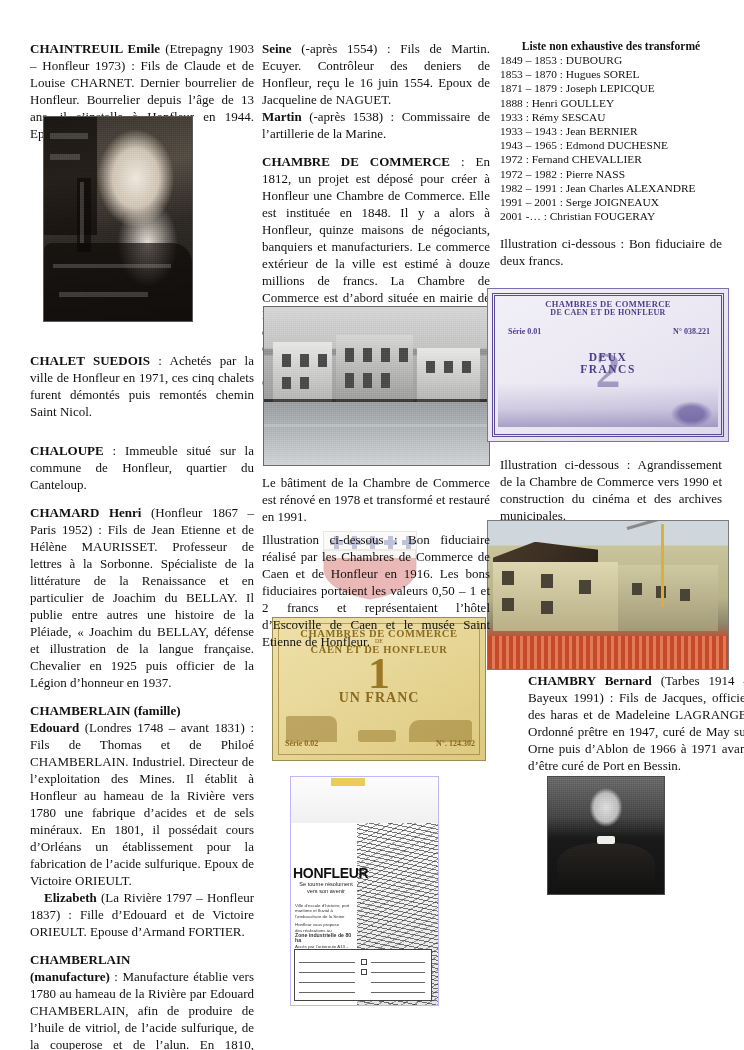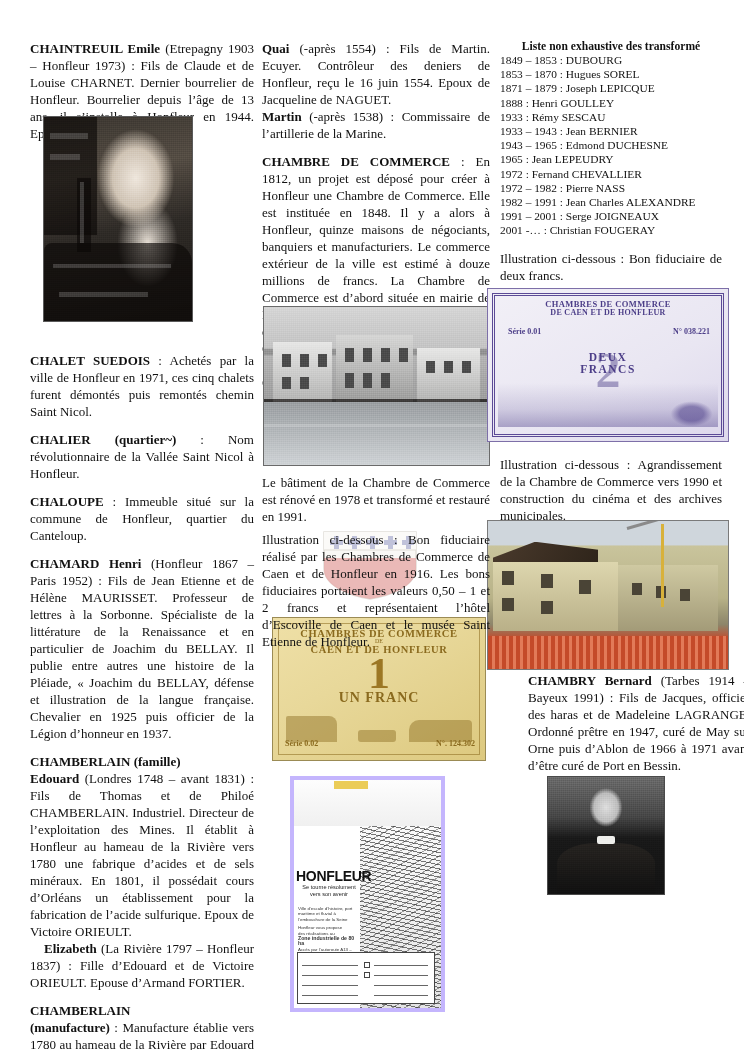--- a/index.html
+++ b/index.html
@@ -130,21 +130,21 @@
   .priest{position:absolute;inset:0;
     background:
       radial-gradient(ellipse 22px 26px at 50% 26%, #e6ddd2 0%, #c6bbac 55%, rgba(0,0,0,0) 75%),
       linear-gradient(180deg,#6f6a62 0%,#4a463f 34%,#1b1916 52%,#141210 100%);
     filter:grayscale(1);}
   .collar{position:absolute;left:42%;top:50%;width:16%;height:7%;background:#efefec;border-radius:2px;}
   .shoulder{position:absolute;left:8%;top:56%;width:84%;height:44%;
     background:linear-gradient(180deg,#262320,#101010);border-radius:40% 40% 0 0;}
 
   
-  #advert-honfleur{left:290px;top:776px;width:147px;height:228px;border:4px solid #c4b5fd;background:#fff;}
+  #advert-honfleur{left:290px;top:776px;width:147px;height:228px;border:1px solid #c4b5fd;background:#fff;}
   .ad-top{position:absolute;left:0;right:0;top:0;height:46px;
     background:linear-gradient(180deg,#fdfdfd,#f0f0f0);
     border-bottom:1px solid #bbb;}
   .ad-sketch{position:absolute;left:0;top:0;right:0;bottom:0;
     background-image:
       repeating-linear-gradient(18deg, rgba(40,40,40,.55) 0 1px, rgba(255,255,255,0) 1px 5px),
       repeating-linear-gradient(-26deg, rgba(40,40,40,.35) 0 1px, rgba(255,255,255,0) 1px 7px);
   }
   .ad-left{position:absolute;left:0;top:46px;width:66px;bottom:0;background:#fff;}
   .ad-title{position:absolute;left:2px;top:88px;font-size:14px;font-weight:bold;
@@ -186,21 +186,20 @@
 
   <div class="col" id="left-col">
 
     <p class="p"><b>CHAINTREUIL  Emile</b><span> (Etrepagny 1903 – Honfleur 1973) : Fils de Claude et de Louise CHARNET. Dernier bourrelier de Honfleur. Bourrelier depuis l’âge de 13 ans, il s’installe à Honfleur en 1944. Epoux de Lucie PAJOT.</span></p>
 
     <div style="height:210px"></div>
 
     <p class="p"><b>CHALET SUEDOIS</b><span> : Achetés par la ville de Honfleur en 1971, ces cinq chalets furent démontés puis remontés chemin Saint Nicol.</span></p>
     <div class="gap"></div>
 
-    <p class="p"><b>CHALIER (quartier~)</b><span> : Nom révolutionnaire de la Vallée Saint Nicol à Honfleur.</span></p>
     <div class="gap"></div>
 
     <p class="p"><b>CHALOUPE</b><span> :  Immeuble  situé  sur  la commune de Honfleur, quartier du Canteloup.</span></p>
     <div class="gap"></div>
 
     <p class="p"><b>CHAMARD  Henri</b><span> (Honfleur 1867 – Paris 1952) : Fils de Jean Etienne et de Hélène MAURISSET. Professeur de lettres à la Sorbonne. Spécialiste de la littérature de la Renaissance et en particulier de Joachim du BELLAY. Il publie entre autres une histoire de la Pléiade, « Joachim du BELLAY, défense et illustration de la langue française. Chevalier en 1925 puis officier de la Légion d’honneur en 1937.</span></p>
     <div class="gap"></div>
 
     <p class="p plain"><b>CHAMBERLAIN (famille)</b></p>
 
@@ -210,21 +209,21 @@
     <div class="gap"></div>
 
     <p class="p"><b>CHAMBERLAIN</b><span style="display:inline-block;width:70px"></span><b>(manufacture)</b><span> : Manufacture établie vers 1780 au hameau de la Rivière par Edouard CHAMBERLAIN, afin de produire de l’huile de vitriol, de l’acide sulfurique, de la couperose et de l’alun. En 1810, Edouard CHAMBERLAIN loue cet établissement à Alexandre et Romain DELAHALLE.</span></p>
     <div class="gap"></div>
 
     <p class="p plain"><b>CHAMBON (famille)</b></p>
     <p class="p"><span>La famille porte fascé d’or et d’azur de six pièces.</span></p>
   </div>
 
   <div class="col" id="mid-col">
-    <p class="p"><b>Quai</b><span> (-après 1554) : Fils de Martin. Ecuyer. Contrôleur des deniers de Honfleur, reçu le 16 juin 1554. Epoux de Jacqueline de NAGUET.</span></p>
+    <p class="p"><b>Seine</b><span> (-après 1554) : Fils de Martin. Ecuyer. Contrôleur des deniers de Honfleur, reçu le 16 juin 1554. Epoux de Jacqueline de NAGUET.</span></p>
 
     <p class="p"><b>Martin</b><span> (-après 1538) :  Commissaire de l’artillerie de la Marine.</span></p>
     <div class="gap"></div>
 
     <p class="p"><b>CHAMBRE DE COMMERCE</b><span> : En 1812, un projet est déposé pour créer à Honfleur une Chambre de Commerce. Elle est instituée en 1848. Il y a alors à Honfleur, quinze maisons de négociants, banquiers et manufacturiers. Le commerce extérieur de la ville est estimé à douze millions de francs. La Chambre de Commerce est d’abord située en mairie de Honfleur puis en 1926, elle s’installe quai de la Tour. Le bâtiment de la Chambre de Commerce abritait les Douanes jusqu’en 1973. Illustration ci-dessous la Chambre de Commerce en 1975.</span></p>
   </div>
 
   <p class="p" style="position:absolute;left:262px;top:474px;width:228px">Le bâtiment de la Chambre de Commerce est rénové en 1978 et transformé et restauré en 1991.</p>
 
   <p class="p" style="position:absolute;left:262px;top:531px;width:228px;position:absolute;z-index:2">Illustration ci-dessous : Bon fiduciaire réalisé par les Chambres de Commerce de Caen et de Honfleur en 1916. Les bons fiduciaires portaient les valeurs 0,50 – 1 et 2 francs et représentaient l’hôtel d’Escoville de Caen et le musée Saint Etienne de Honfleur.</p>
@@ -233,21 +232,20 @@
     <p class="list-title">Liste non exhaustive des transformé</p>
 
     <div>
       <div class="pres-line">1849 – 1853 : DUBOURG</div>
       <div class="pres-line">1853 – 1870 : Hugues SOREL</div>
       <div class="pres-line">1871 – 1879 : Joseph LEPICQUE</div>
       <div class="pres-line">1888 : Henri GOULLEY</div>
       <div class="pres-line">1933 : Rémy SESCAU</div>
       <div class="pres-line">1933 – 1943 : Jean BERNIER</div>
       <div class="pres-line">1943 – 1965 : Edmond DUCHESNE</div>
-      <div class="pres-line">1965 : Jean LEPEUDRY</div>
       <div class="pres-line">1972 : Fernand CHEVALLIER</div>
       <div class="pres-line">1972 – 1982 : Pierre NASS</div>
       <div class="pres-line">1982 – 1991 : Jean Charles ALEXANDRE</div>
       <div class="pres-line">1991 – 2001 : Serge JOIGNEAUX</div>
       <div class="pres-line">2001 -… : Christian FOUGERAY</div>
     </div>
 
     <div style="height:12px"></div>
     <p class="p">Illustration ci-dessous : Bon fiduciaire de deux francs.</p>
   </div>

